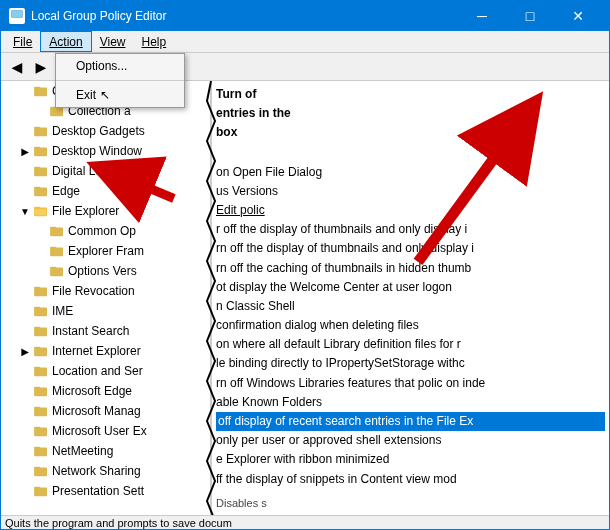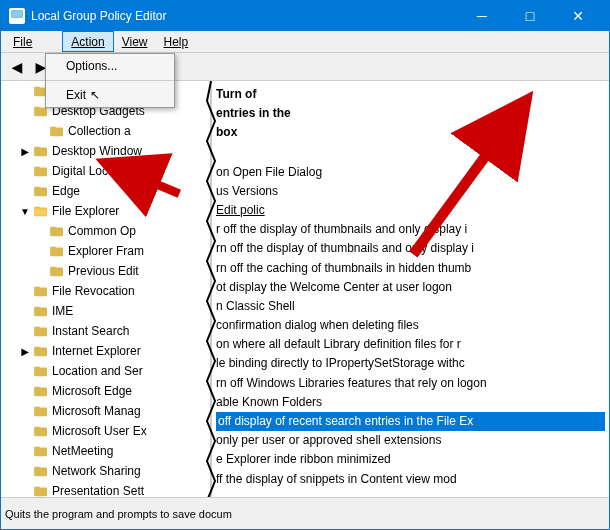--- a/index.html
+++ b/index.html
@@ -79,28 +79,27 @@
       padding: 2px 8px;
       cursor: pointer;
       height: 100%;
       display: flex;
       align-items: center;
       text-decoration: underline;
     }
     .menu-item.active {
       background: #d0e8f8;
       border: 1px solid #0078d7;
-      margin-left: 22px;
     }
 
     
     .dropdown-menu {
       position: absolute;
       top: 22px;
-      left: 44px;
+      left: 54px;
       background: #f5f5f5;
       border: 1px solid #999;
       box-shadow: 2px 2px 5px rgba(0,0,0,0.3);
       z-index: 100;
       min-width: 130px;
     }
     .dropdown-item {
       padding: 5px 20px;
       cursor: pointer;
       white-space: nowrap;
@@ -203,21 +202,21 @@
       background: #fff;
       font-size: 12px;
     }
     .right-panel-content {
       line-height: 1.6;
     }
 
     
     .status-bar {
       background: #f0f0f0;
-      height: 32px;
+      height: 14px;
       border-top: 1px solid #ccc;
       display: flex;
       align-items: center;
       padding: 0 4px;
       font-size: 11px;
       flex-shrink: 0;
     }
 
     
     .left-panel::-webkit-scrollbar,
@@ -303,40 +302,40 @@
         <span class="folder-icon">
           <svg class="folder-svg" viewBox="0 0 16 14" fill="none">
             <rect x="0" y="3" width="15" height="10" rx="1" fill="#dcb950"></rect>
             <rect x="0" y="2" width="7" height="3" rx="1" fill="#dcb950"></rect>
           </svg>
         </span>
         <span class="tree-label">Credential User I</span>
       </div>
       <div class="tree-item">
         <span class="tree-indent"></span>
+        <span class="tree-indent"></span>
+        <span class="tree-toggle"></span>
+        <span class="folder-icon">
+          <svg class="folder-svg" viewBox="0 0 16 14" fill="none">
+            <rect x="0" y="3" width="15" height="10" rx="1" fill="#dcb950"></rect>
+            <rect x="0" y="2" width="7" height="3" rx="1" fill="#dcb950"></rect>
+          </svg>
+        </span>
+        <span class="tree-label">Collection a</span>
+      </div>
+      <div class="tree-item">
+        <span class="tree-indent"></span>
         <span class="tree-toggle"></span>
         <span class="folder-icon">
           <svg class="folder-svg" viewBox="0 0 16 14" fill="none">
             <rect x="0" y="3" width="15" height="10" rx="1" fill="#dcb950"></rect>
             <rect x="0" y="2" width="7" height="3" rx="1" fill="#dcb950"></rect>
           </svg>
         </span>
         <span class="tree-label">Desktop Gadgets</span>
-      </div>
-      <div class="tree-item">
-        <span class="tree-indent"></span>
-        <span class="tree-indent"></span>
-        <span class="tree-toggle"></span>
-        <span class="folder-icon">
-          <svg class="folder-svg" viewBox="0 0 16 14" fill="none">
-            <rect x="0" y="3" width="15" height="10" rx="1" fill="#dcb950"></rect>
-            <rect x="0" y="2" width="7" height="3" rx="1" fill="#dcb950"></rect>
-          </svg>
-        </span>
-        <span class="tree-label">Collection a</span>
       </div>
       <div class="tree-item">
         <span class="tree-indent"></span>
         <span class="tree-toggle">▶</span>
         <span class="folder-icon">
           <svg class="folder-svg" viewBox="0 0 16 14" fill="none">
             <rect x="0" y="3" width="15" height="10" rx="1" fill="#dcb950"></rect>
             <rect x="0" y="2" width="7" height="3" rx="1" fill="#dcb950"></rect>
           </svg>
         </span>
@@ -403,21 +402,21 @@
       <div class="tree-item">
         <span class="tree-indent"></span>
         <span class="tree-indent"></span>
         <span class="tree-toggle"></span>
         <span class="folder-icon">
           <svg class="folder-svg" viewBox="0 0 16 14" fill="none">
             <rect x="0" y="3" width="15" height="10" rx="1" fill="#dcb950"></rect>
             <rect x="0" y="2" width="7" height="3" rx="1" fill="#dcb950"></rect>
           </svg>
         </span>
-        <span class="tree-label">Previous Edit</span>
+        <span class="tree-label">Options Vers</span>
       </div>
       <div class="tree-item">
         <span class="tree-indent"></span>
         <span class="tree-toggle"></span>
         <span class="folder-icon">
           <svg class="folder-svg" viewBox="0 0 16 14" fill="none">
             <rect x="0" y="3" width="15" height="10" rx="1" fill="#dcb950"></rect>
             <rect x="0" y="2" width="7" height="3" rx="1" fill="#dcb950"></rect>
           </svg>
         </span>
@@ -548,25 +547,25 @@
         <div>us Versions</div>
         <div style="color:#000000; text-decoration:underline;">Edit polic</div>
         <div>r off the display of thumbnails and only display i</div>
         <div>rn off the display of thumbnails and only display i</div>
         <div>rn off the caching of thumbnails in hidden thumb</div>
         <div>ot display the Welcome Center at user logon</div>
         <div>n Classic Shell</div>
         <div>confirmation dialog when deleting files</div>
         <div>on where all default Library definition files for r</div>
         <div>le binding directly to IPropertySetStorage withc</div>
-        <div>rn off Windows Libraries features that rely on logon</div>
+        <div>rn off Windows Libraries features that polic on inde</div>
         <div>able Known Folders</div>
         <div style="background:#0078d7;color:#ffffff;display:block;padding:0 2px;">off display of recent search entries in the File Ex</div>
         <div>only per user or approved shell extensions</div>
-        <div>e Explorer inde ribbon minimized</div>
+        <div>e Explorer with ribbon minimized</div>
         <div>ff the display of snippets in Content view mod</div>
         <div style="margin-top:6px; font-size:11px; color:#444;">
           <div>Disables s</div>
 
         </div>
 
       </div>
     </div>
 
     <div style="position:absolute; top:0; left:0; width:100%; height:100%; pointer-events:none; z-index:300;">

